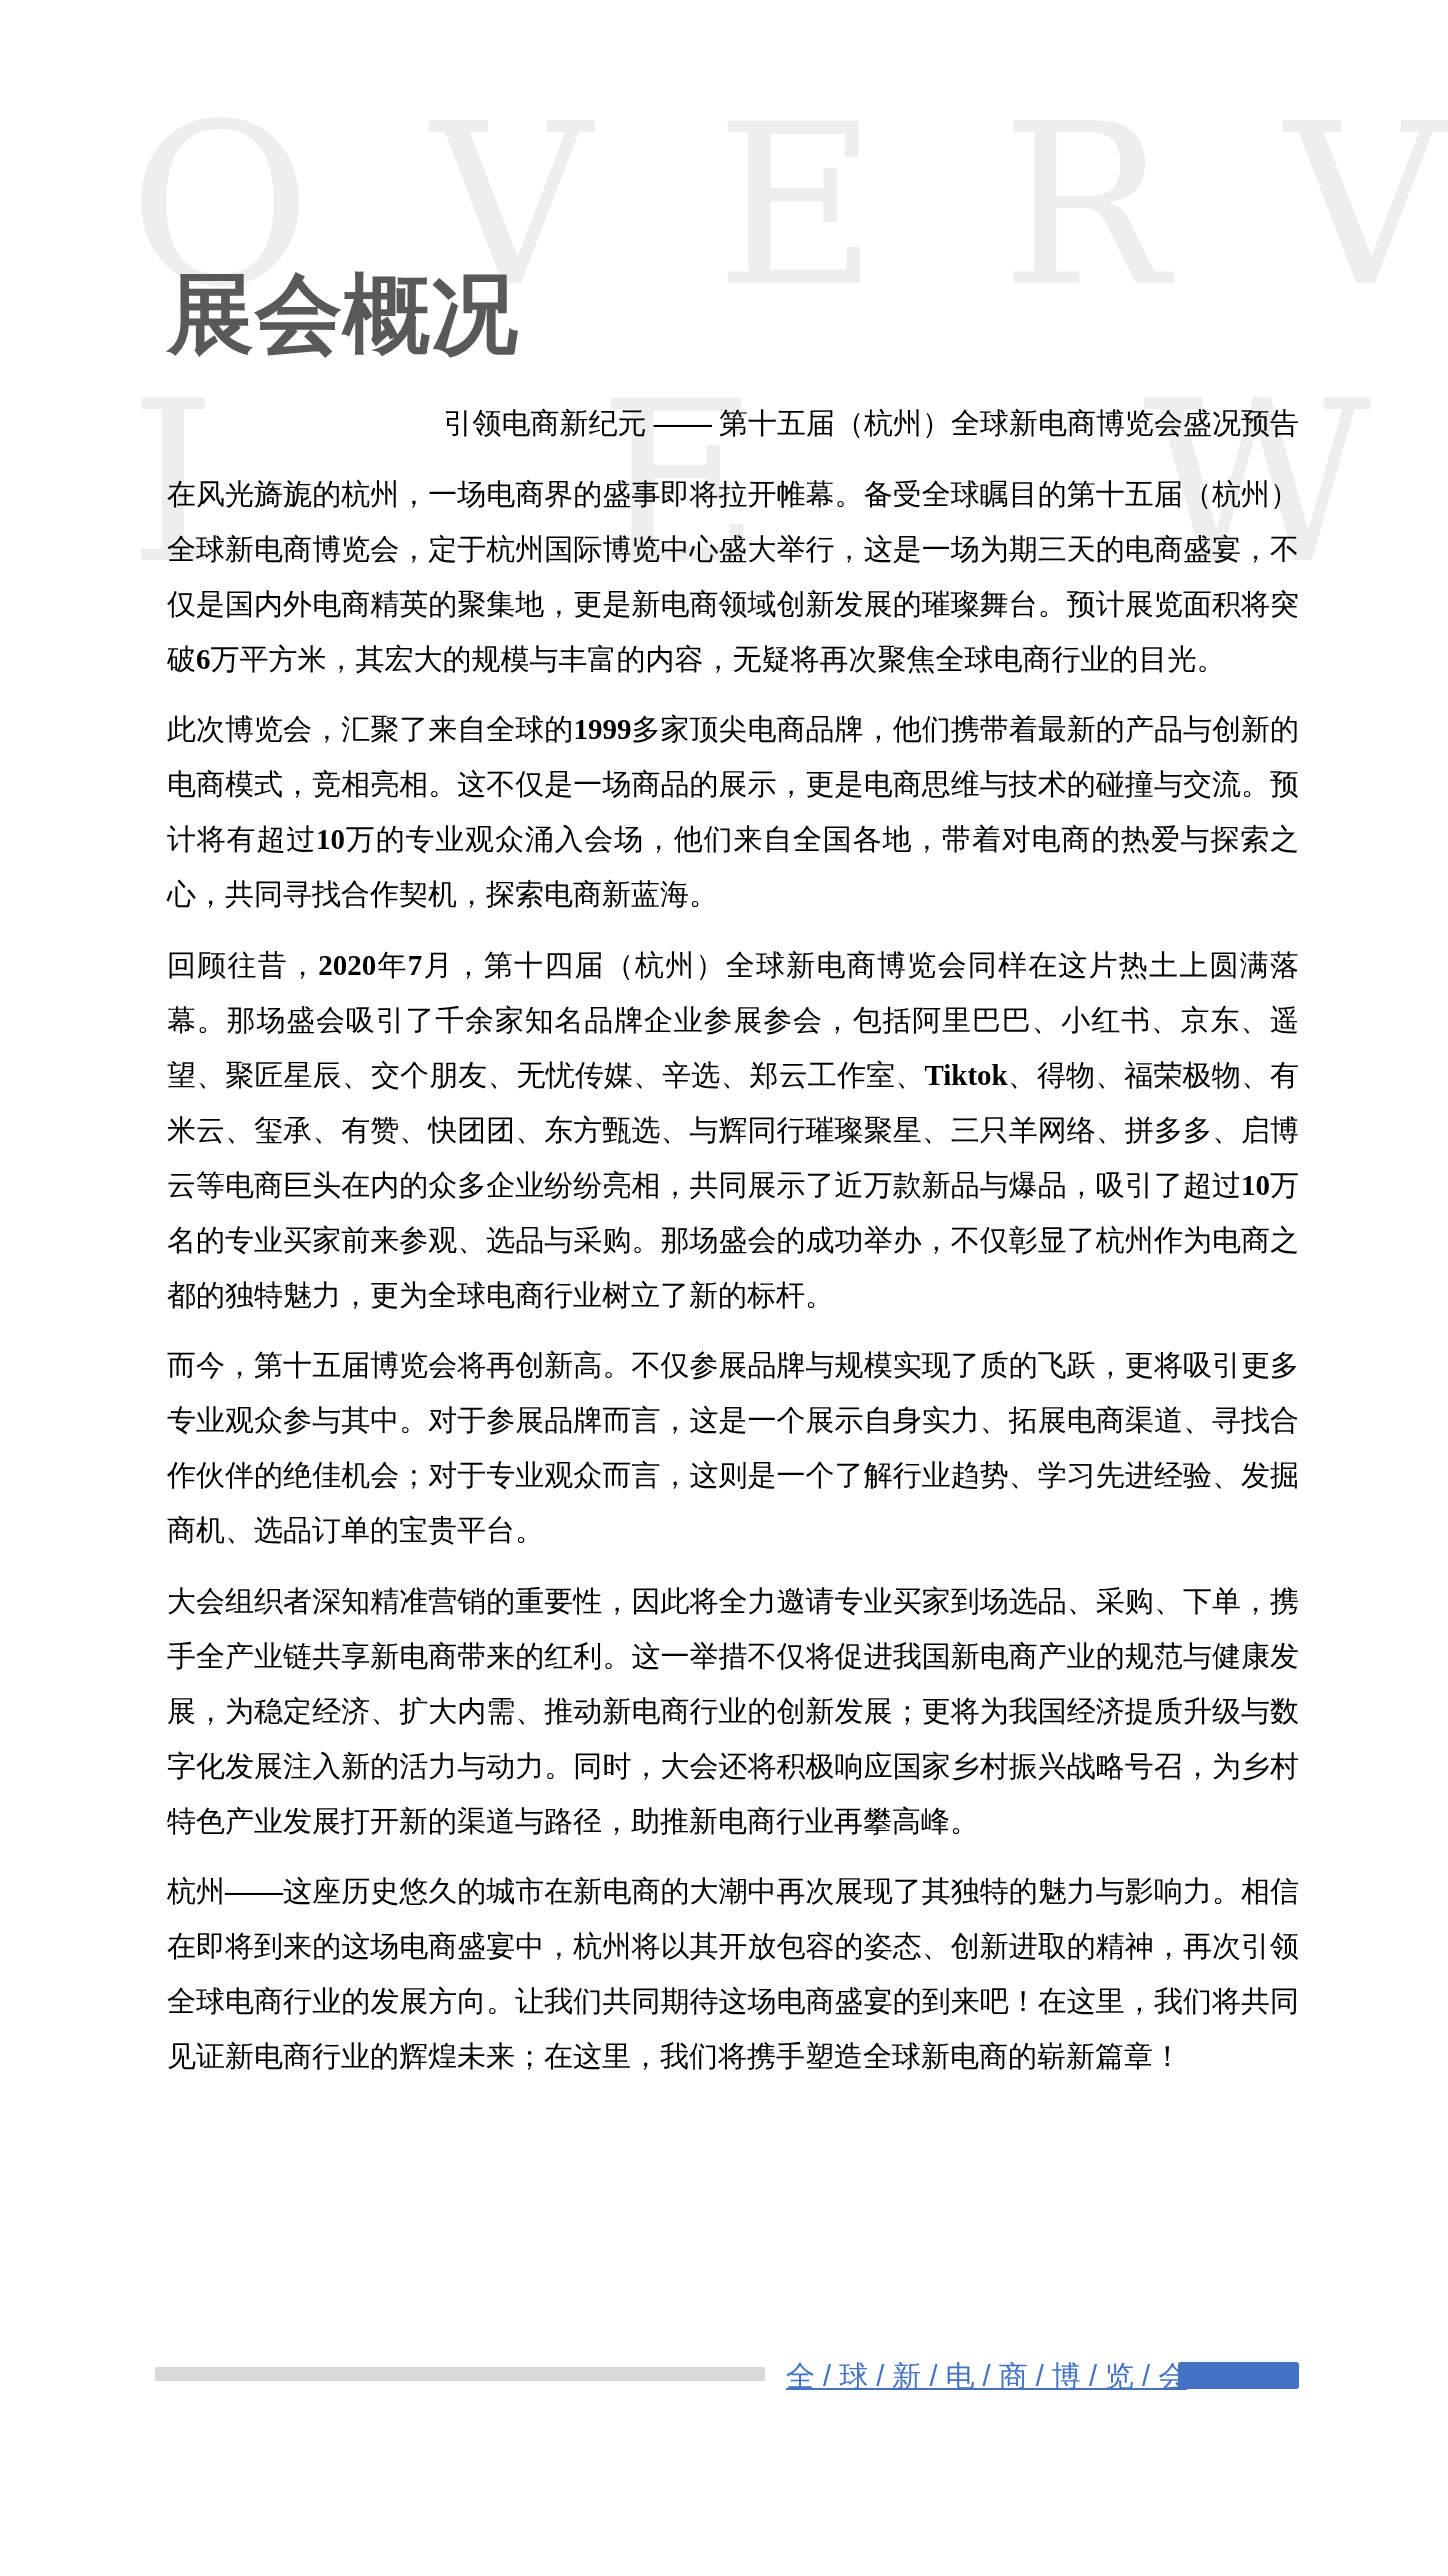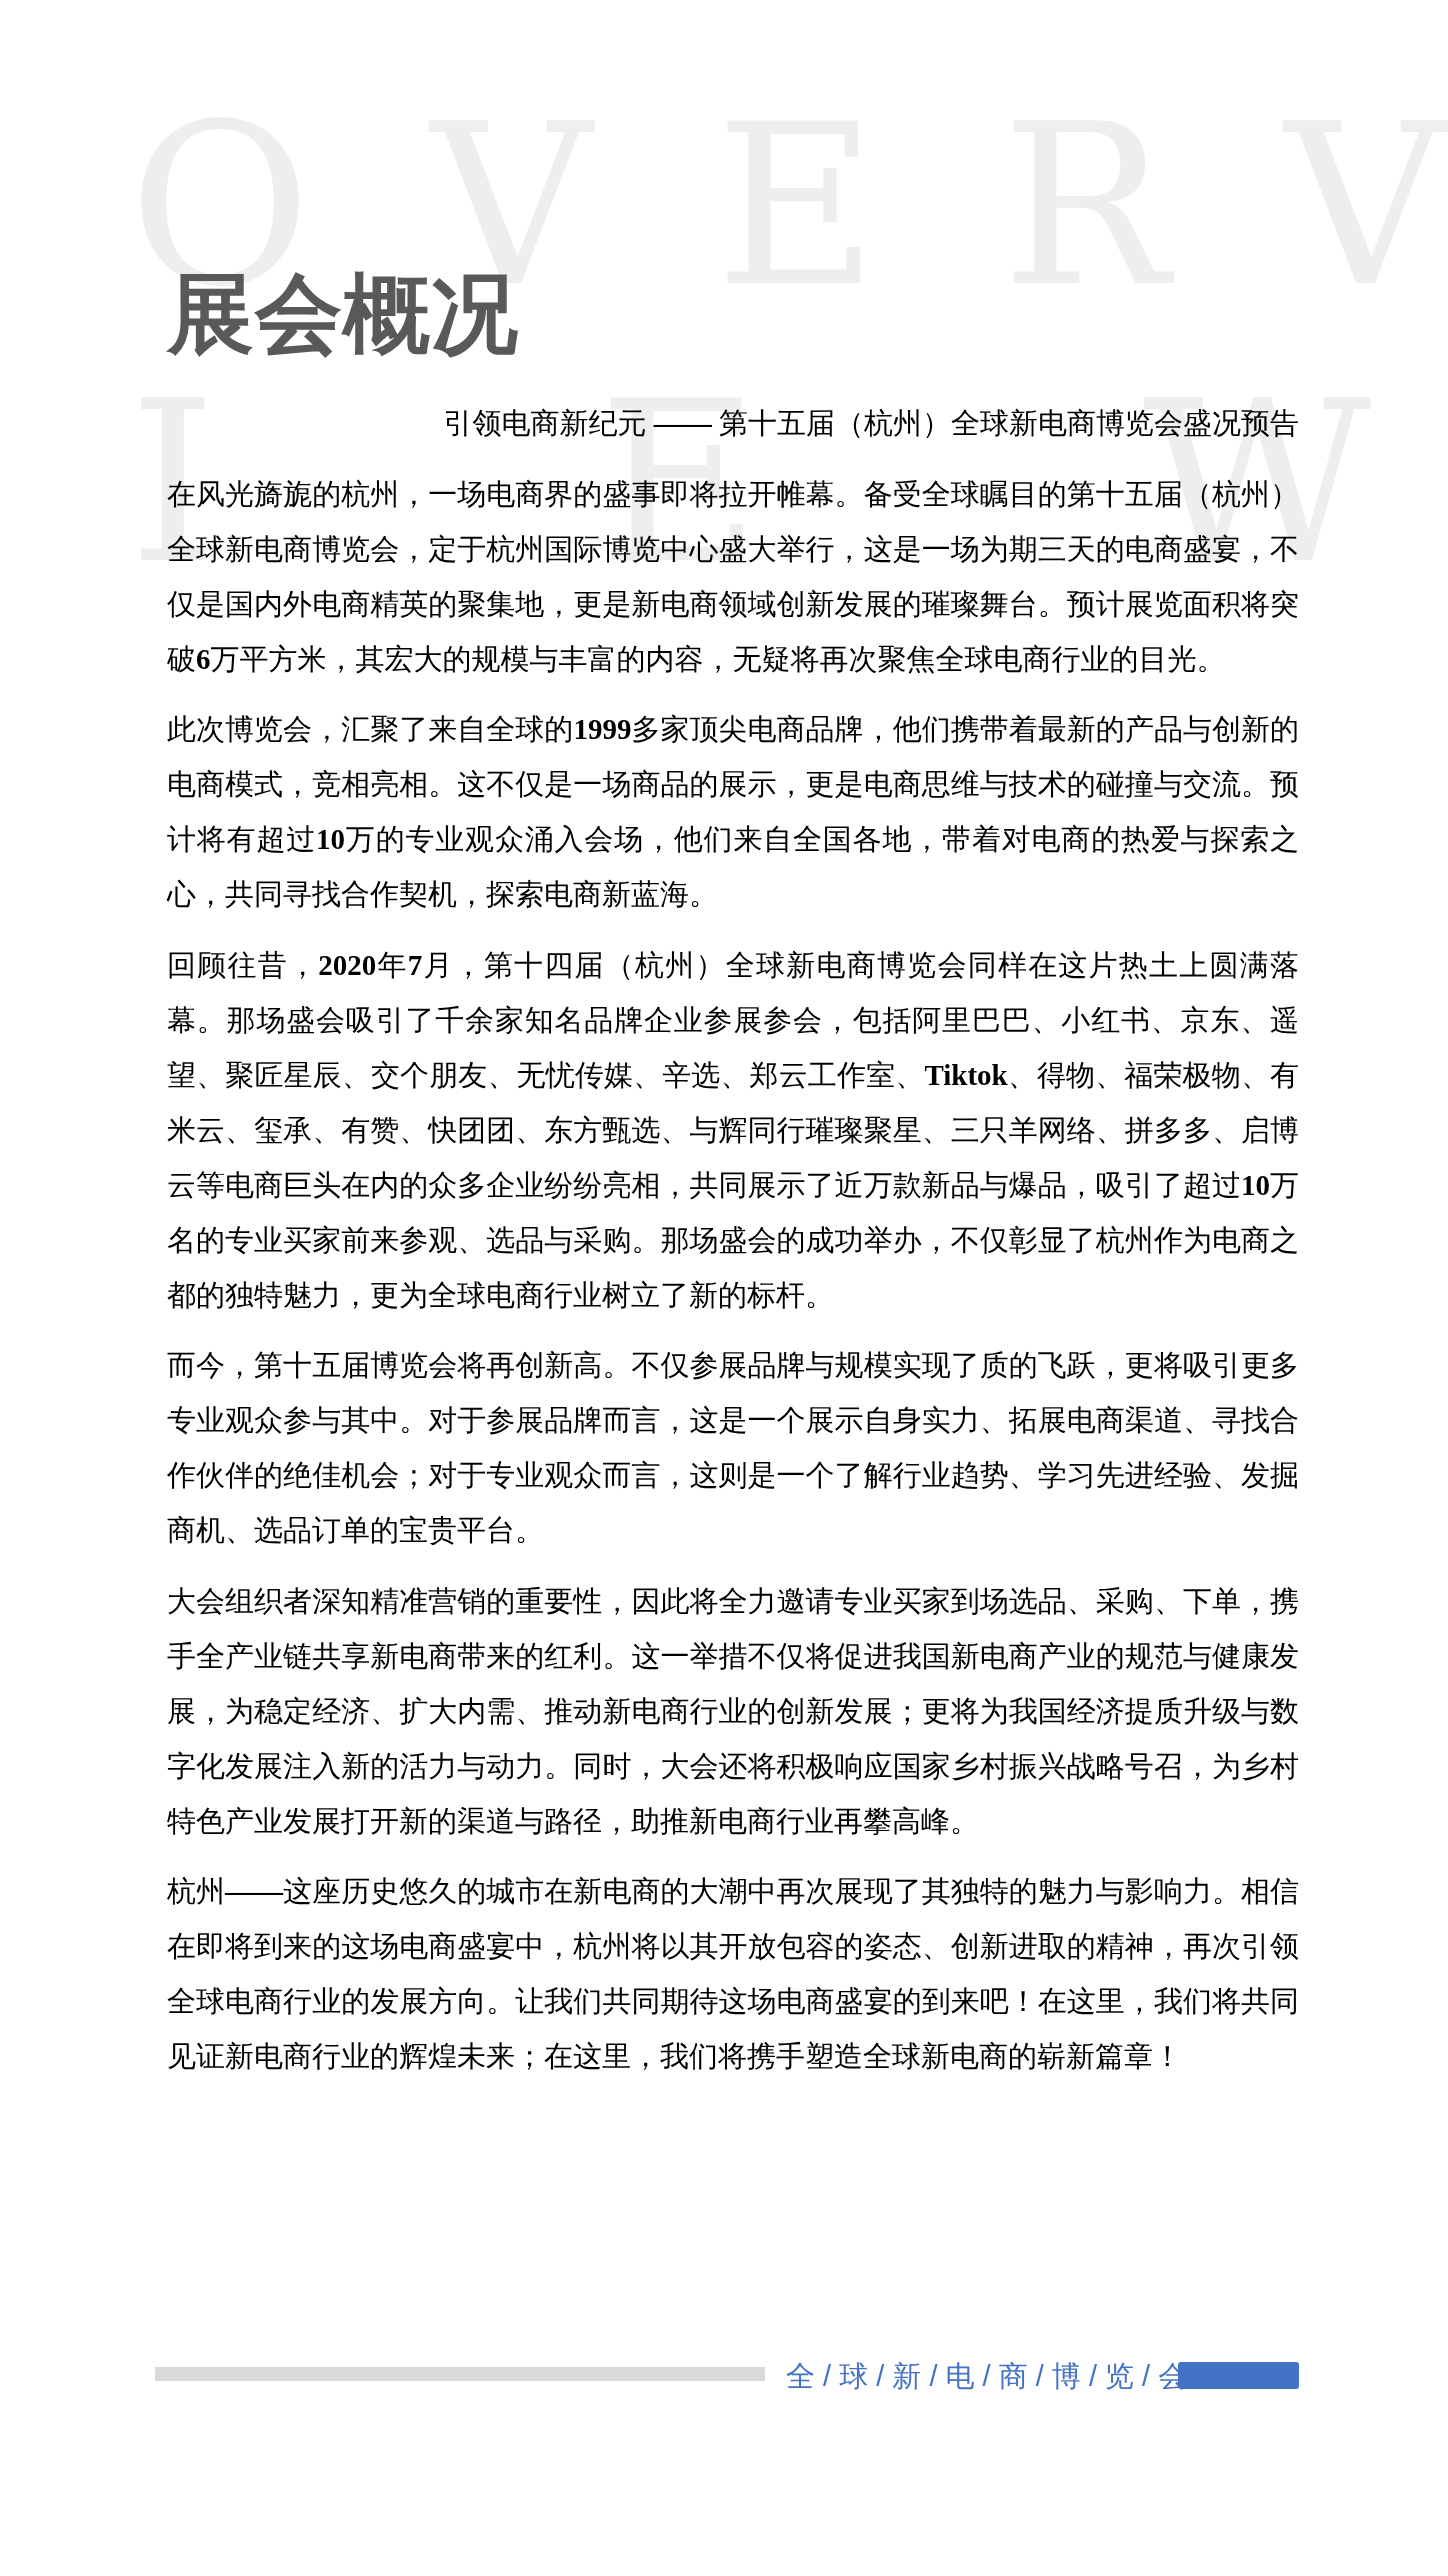--- a/index.html
+++ b/index.html
@@ -81,20 +81,21 @@
   }
   .footer-brand {
     position: absolute;
     left: 786px; top: 0px;
     height: 42px;
     line-height: 42px;
     font-size: 29px;
     color: #4472c4;
     white-space: nowrap;
     font-family: "Liberation Sans", "DejaVu Sans", sans-serif;
+    text-decoration: underline;
   }
   .footer-block {
     position: absolute;
     left: 1178px; top: 6.8px;
     width: 121px; height: 27px;
     background: #4472c4;
     border-radius: 2.9px;
   }
 </style>
 </head>

